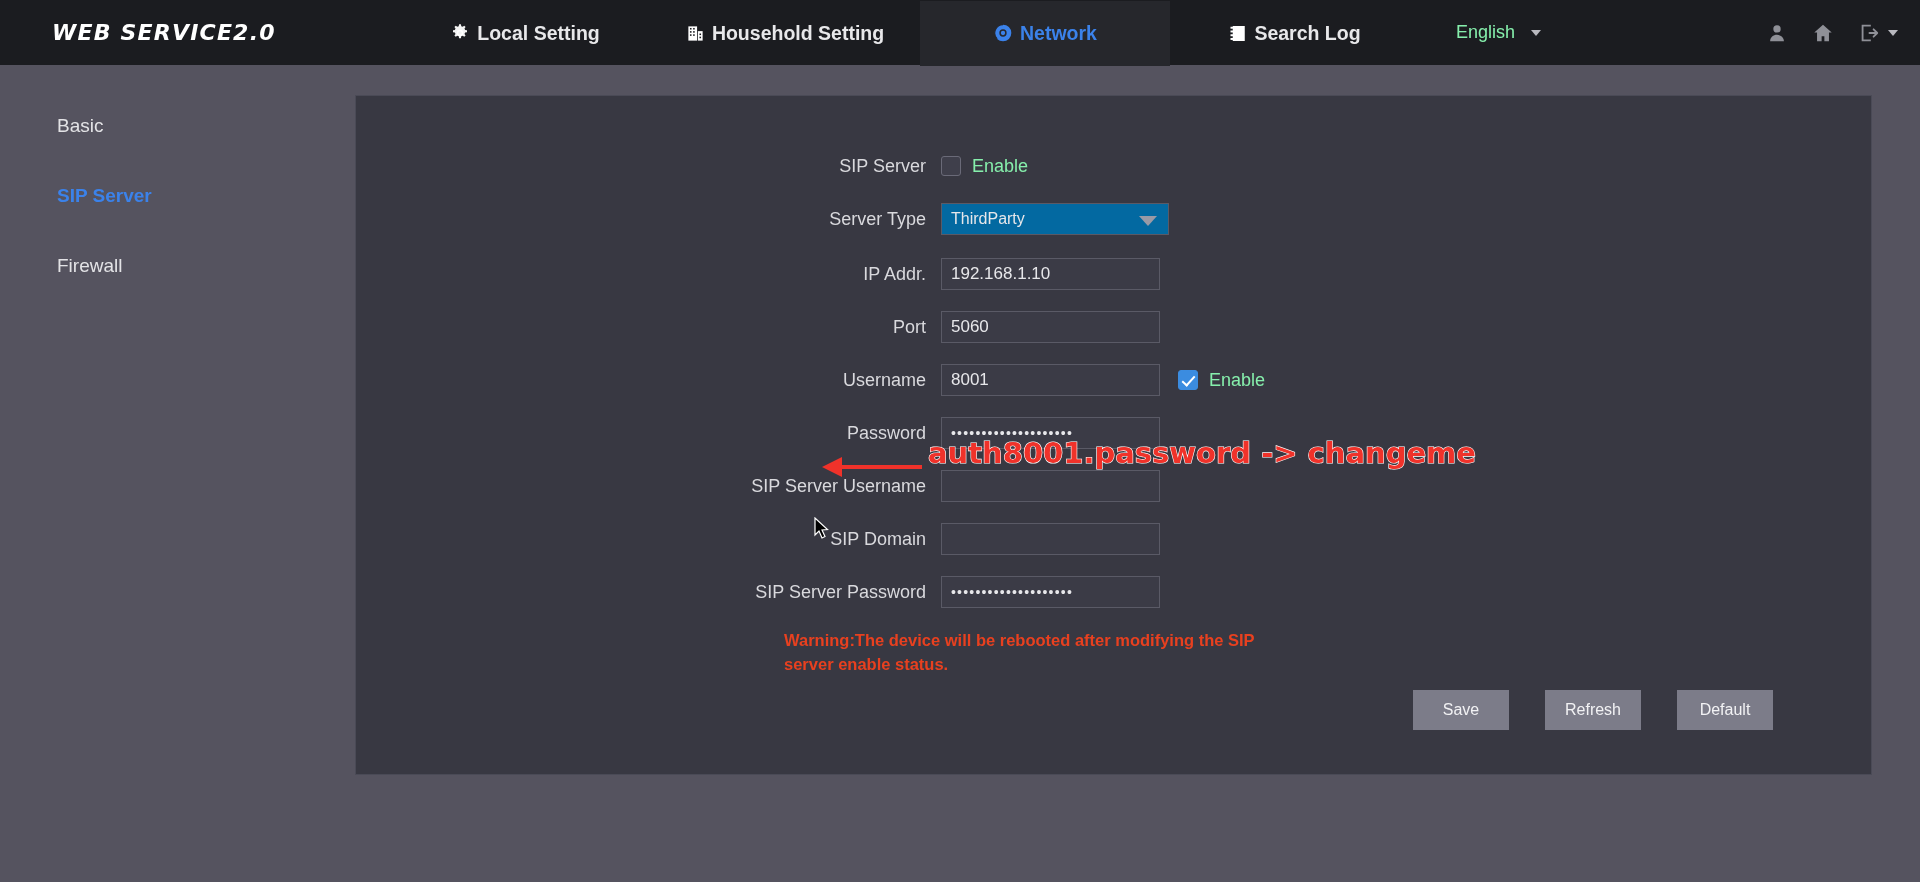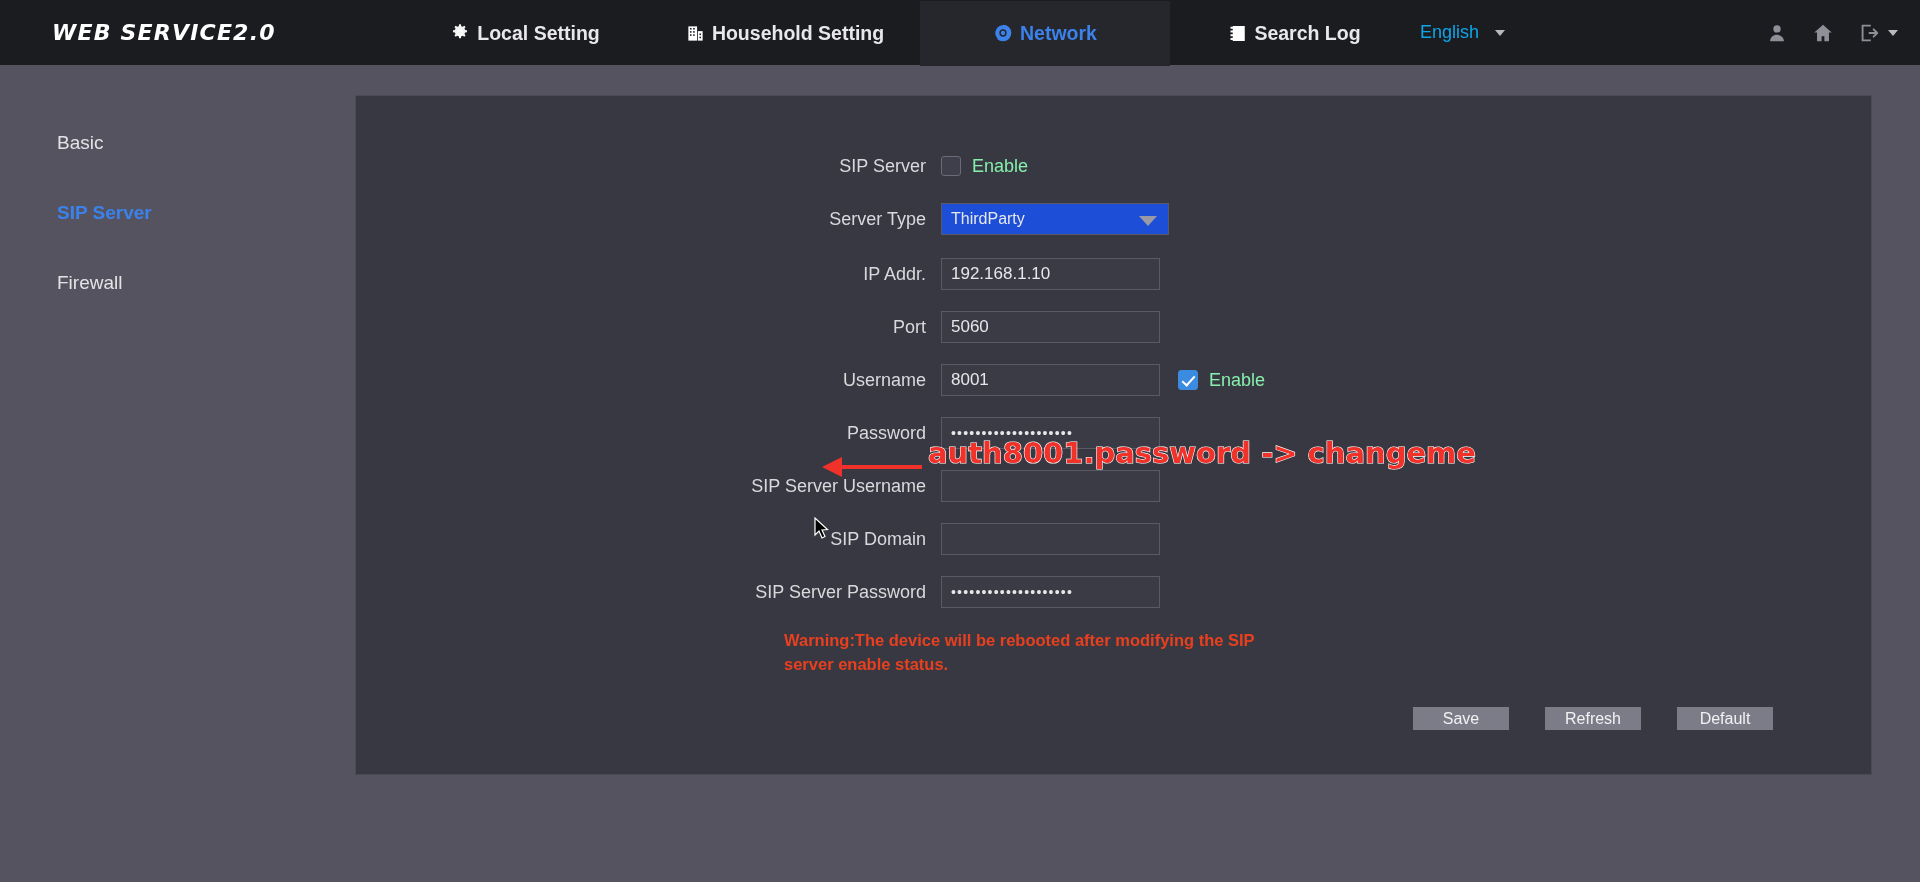--- a/index.html
+++ b/index.html
@@ -34,40 +34,40 @@
     cursor: pointer; white-space: nowrap;
   }
   .navitem.w1 { width: 250px; }
   .navitem.w2 { width: 270px; }
   .navitem.w3 { width: 250px; }
   .navitem.w4 { width: 250px; }
   .navitem.active { background: #26272c; color: #3b82ea; }
   .navitem.active .navicon { color: #3b82ea; }
   .navicon { display: inline-flex; align-items: center; color: #ffffff; }
   .lang {
-    display: flex; align-items: center; gap: 16px;
-    color: #0ea5e9; font-size: 18px; cursor: pointer; white-space: nowrap;
+    margin-left: 36px; display: flex; align-items: center; gap: 16px;
+    color: #86efac; font-size: 18px; cursor: pointer; white-space: nowrap;
   }
   .caret-sm {
     width: 0; height: 0;
     border-left: 5px solid transparent; border-right: 5px solid transparent;
     border-top: 6px solid #b9b9bf;
   }
   .rightIcons {
     position: absolute; right: 22px; top: 0; height: 65px;
     display: flex; align-items: center; gap: 24px;
   }
   .ricon { color: #8f9097; cursor: pointer; display: flex; align-items: center; }
 
   
   .body-area { position: relative; width: 1920px; height: 817px; }
 
   .sidebar {
     position: absolute; left: 0; top: 0; width: 355px; height: 817px;
-    padding-top: 43px;
+    padding-top: 26px;
   }
   .side-item {
     height: 70px; line-height: 70px;
     padding-left: 57px;
     color: #e3e3e6; font-size: 19px; cursor: pointer;
   }
   .side-item.active { color: #3b82ea; font-weight: 700; }
 
   
   .panel {
@@ -93,21 +93,21 @@
     padding: 0 9px; line-height: 30px;
     font-family: "Liberation Sans", sans-serif;
     outline: none;
   }
   .inp.dots {
     letter-spacing: 1.2px; font-size: 14px; color: #e7e7ea;
   }
 
   .sel {
     position: relative; width: 228px; height: 32px;
-    background: #1d4ed8; border: 1px solid #5a5a66;
+    background: #0369a1; border: 1px solid #5a5a66;
     display: flex; align-items: center;
     padding: 0 9px; color: #e7e7ea; font-size: 16px; cursor: pointer;
   }
   .sel .arrow {
     position: absolute; right: 11px; top: 12px;
     width: 0; height: 0;
     border-left: 9px solid transparent; border-right: 9px solid transparent;
     border-top: 10px solid #9a9aa6;
   }
 
@@ -132,21 +132,21 @@
     position: absolute; left: 428px; top: 0;
     width: 520px;
     color: #e8401f; font-size: 16.5px; font-weight: 700; line-height: 24px;
   }
 
   .btnrow {
     position: absolute; right: 98px; bottom: 44px;
     display: flex; gap: 36px;
   }
   .btn {
-    width: 96px; height: 23px;
+    width: 96px; height: 40px;
     background: #7c7c89; border: none;
     color: #f2f2f4; font-size: 16px;
     font-family: "Liberation Sans", sans-serif;
     cursor: pointer;
   }
 
   
   .anno { position: absolute; left: 0; top: 0; pointer-events: none; }
   .anno-text {
     position: absolute; left: 928px; top: 371px;

